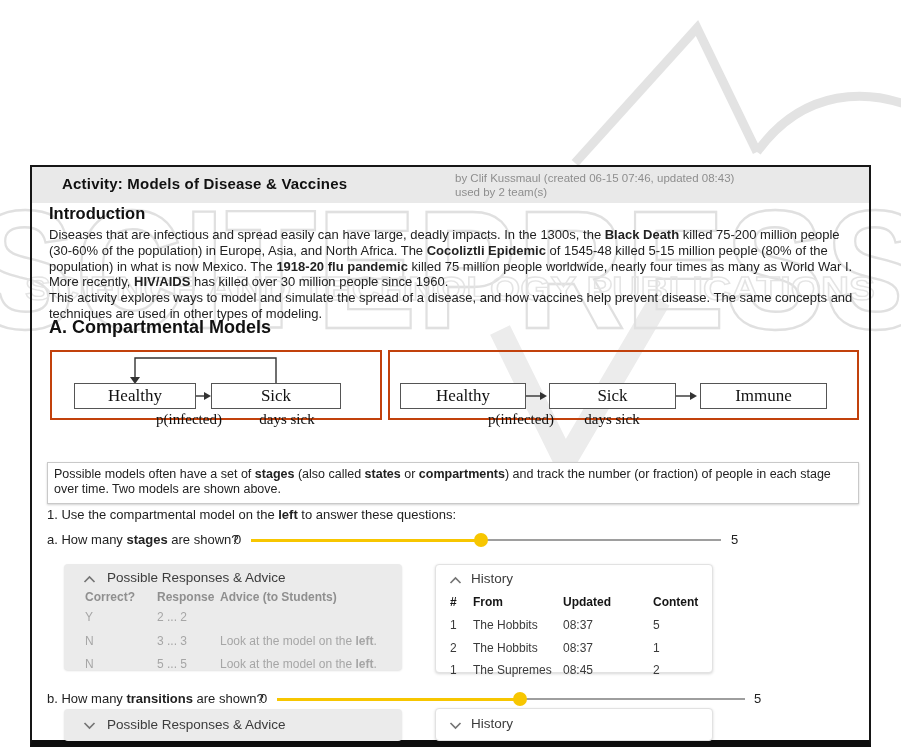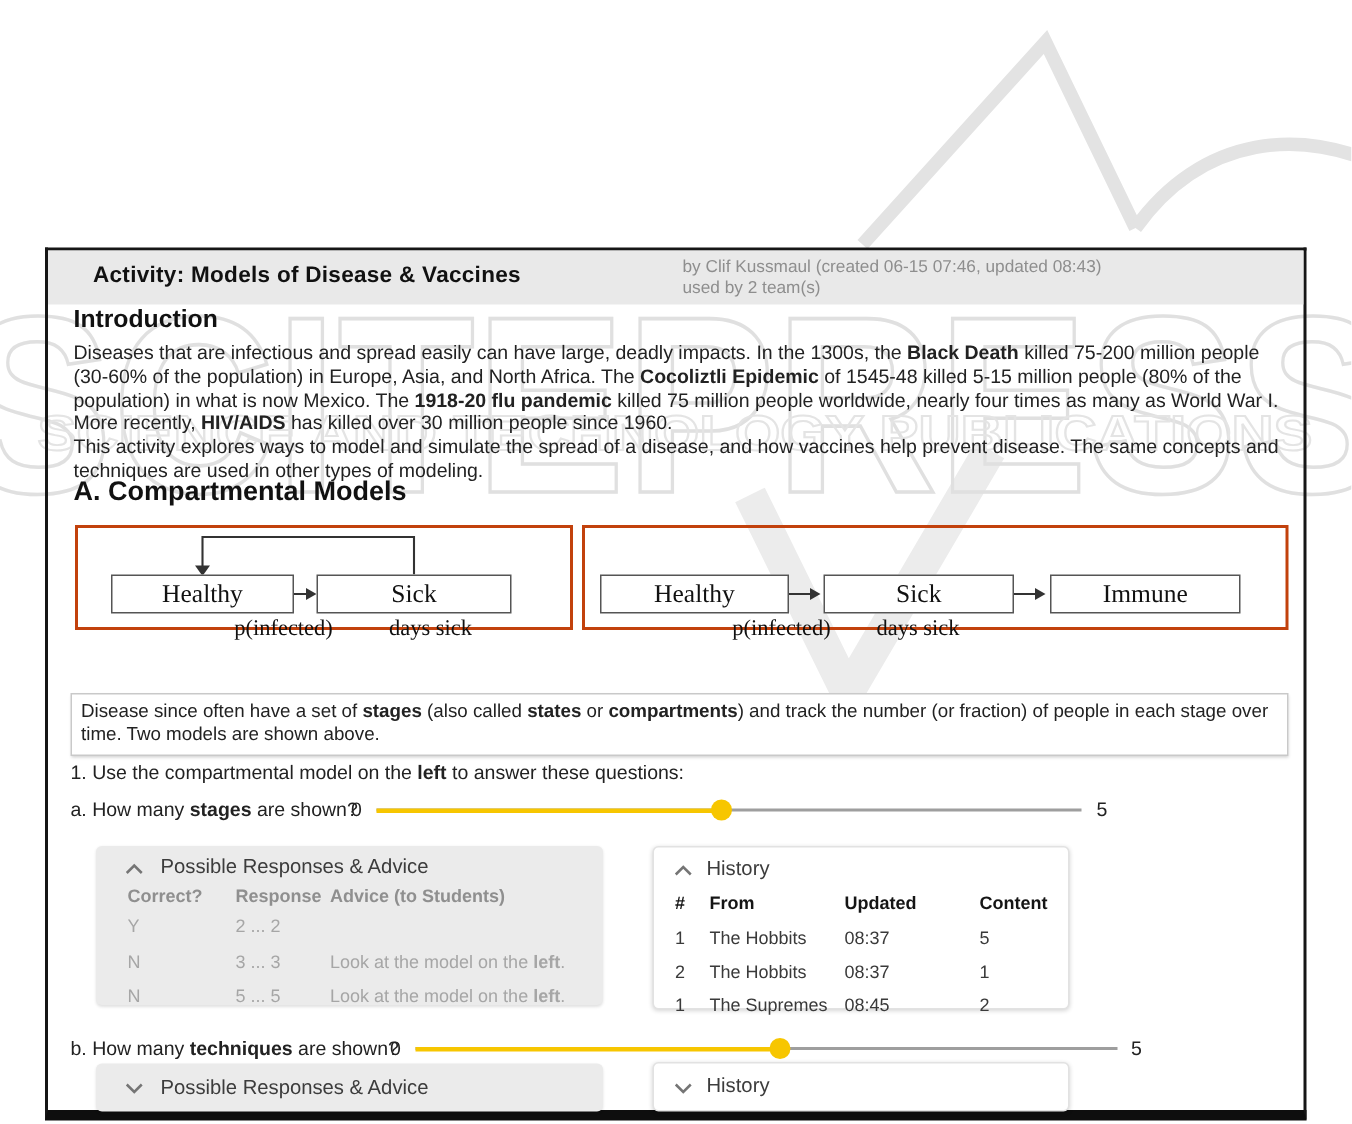--- a/index.html
+++ b/index.html
@@ -102,21 +102,21 @@
         <line x1="286" y1="44" x2="301" y2="44" stroke="#333" stroke-width="1.4"></line>
         <polygon points="300,40 300,48 307,44" fill="#333"></polygon>
       </svg>
       <div class="dg-box" style="left:10px;top:31px;width:126px;">Healthy</div>
       <div class="dg-box" style="left:159px;top:31px;width:127px;">Sick</div>
       <div class="dg-box" style="left:310px;top:31px;width:127px;">Immune</div>
       <div class="dg-lbl" style="left:131px;top:59px;">p(infected)</div>
       <div class="dg-lbl" style="left:222px;top:59px;">days sick</div>
     </div>
 
-    <div class="notecard"><span>Disease since often have a set of </span><b>stages</b><span> (also called </span><b>states</b><span> or </span><b>compartments</b><span>) and track the number (or fraction) of people in each stage over time. Two models are shown above.</span></div>
+    <div class="notecard"><span>Possible models often have a set of </span><b>stages</b><span> (also called </span><b>states</b><span> or </span><b>compartments</b><span>) and track the number (or fraction) of people in each stage over time. Two models are shown above.</span></div>
 
     <div class="qline" style="left:15px;top:340px;"><span>1. Use the compartmental model on the </span><b>left</b><span> to answer these questions:</span></div>
 
     <div class="qline" style="left:15px;top:365px;"><span>a. How many </span><b>stages</b><span> are shown?</span></div>
     <div class="sl-num" style="left:202px;top:365px;">0</div>
     <div class="slider" style="left:219px;top:365px;width:470px;">
       <div class="sl-track"></div>
       <div class="sl-active" style="width: 49%;"></div>
       <div class="sl-thumb" style="left: 49%;"></div>
     </div>
@@ -163,21 +163,21 @@
       <div class="cell hist-cell" style="left:37px;top:76px;">The Hobbits</div>
       <div class="cell hist-cell" style="left:127px;top:76px;">08:37</div>
       <div class="cell hist-cell" style="left:217px;top:76px;">1</div>
 
       <div class="cell hist-cell" style="left:14px;top:98px;">1</div>
       <div class="cell hist-cell" style="left:37px;top:98px;">The Supremes</div>
       <div class="cell hist-cell" style="left:127px;top:98px;text-align:right;">08:45</div>
       <div class="cell hist-cell" style="left:217px;top:98px;">2</div>
     </div>
 
-    <div class="qline" style="left:15px;top:524px;"><span>b. How many </span><b>techniques</b><span> are shown?</span></div>
+    <div class="qline" style="left:15px;top:524px;"><span>b. How many </span><b>transitions</b><span> are shown?</span></div>
     <div class="sl-num" style="left:228px;top:524px;">0</div>
     <div class="slider" style="left:245px;top:524px;width:468px;">
       <div class="sl-track"></div>
       <div class="sl-active" style="width: 52%;"></div>
       <div class="sl-thumb" style="left: 52%;"></div>
     </div>
     <div class="sl-num" style="left:722px;top:524px;">5</div>
 
     <div class="panel panel-gray" style="left:32px;top:542px;width:338px;height:32px;">
       <svg class="chev" style="left:19px;top:12px;" width="13" height="9" viewBox="0 0 13 9">

